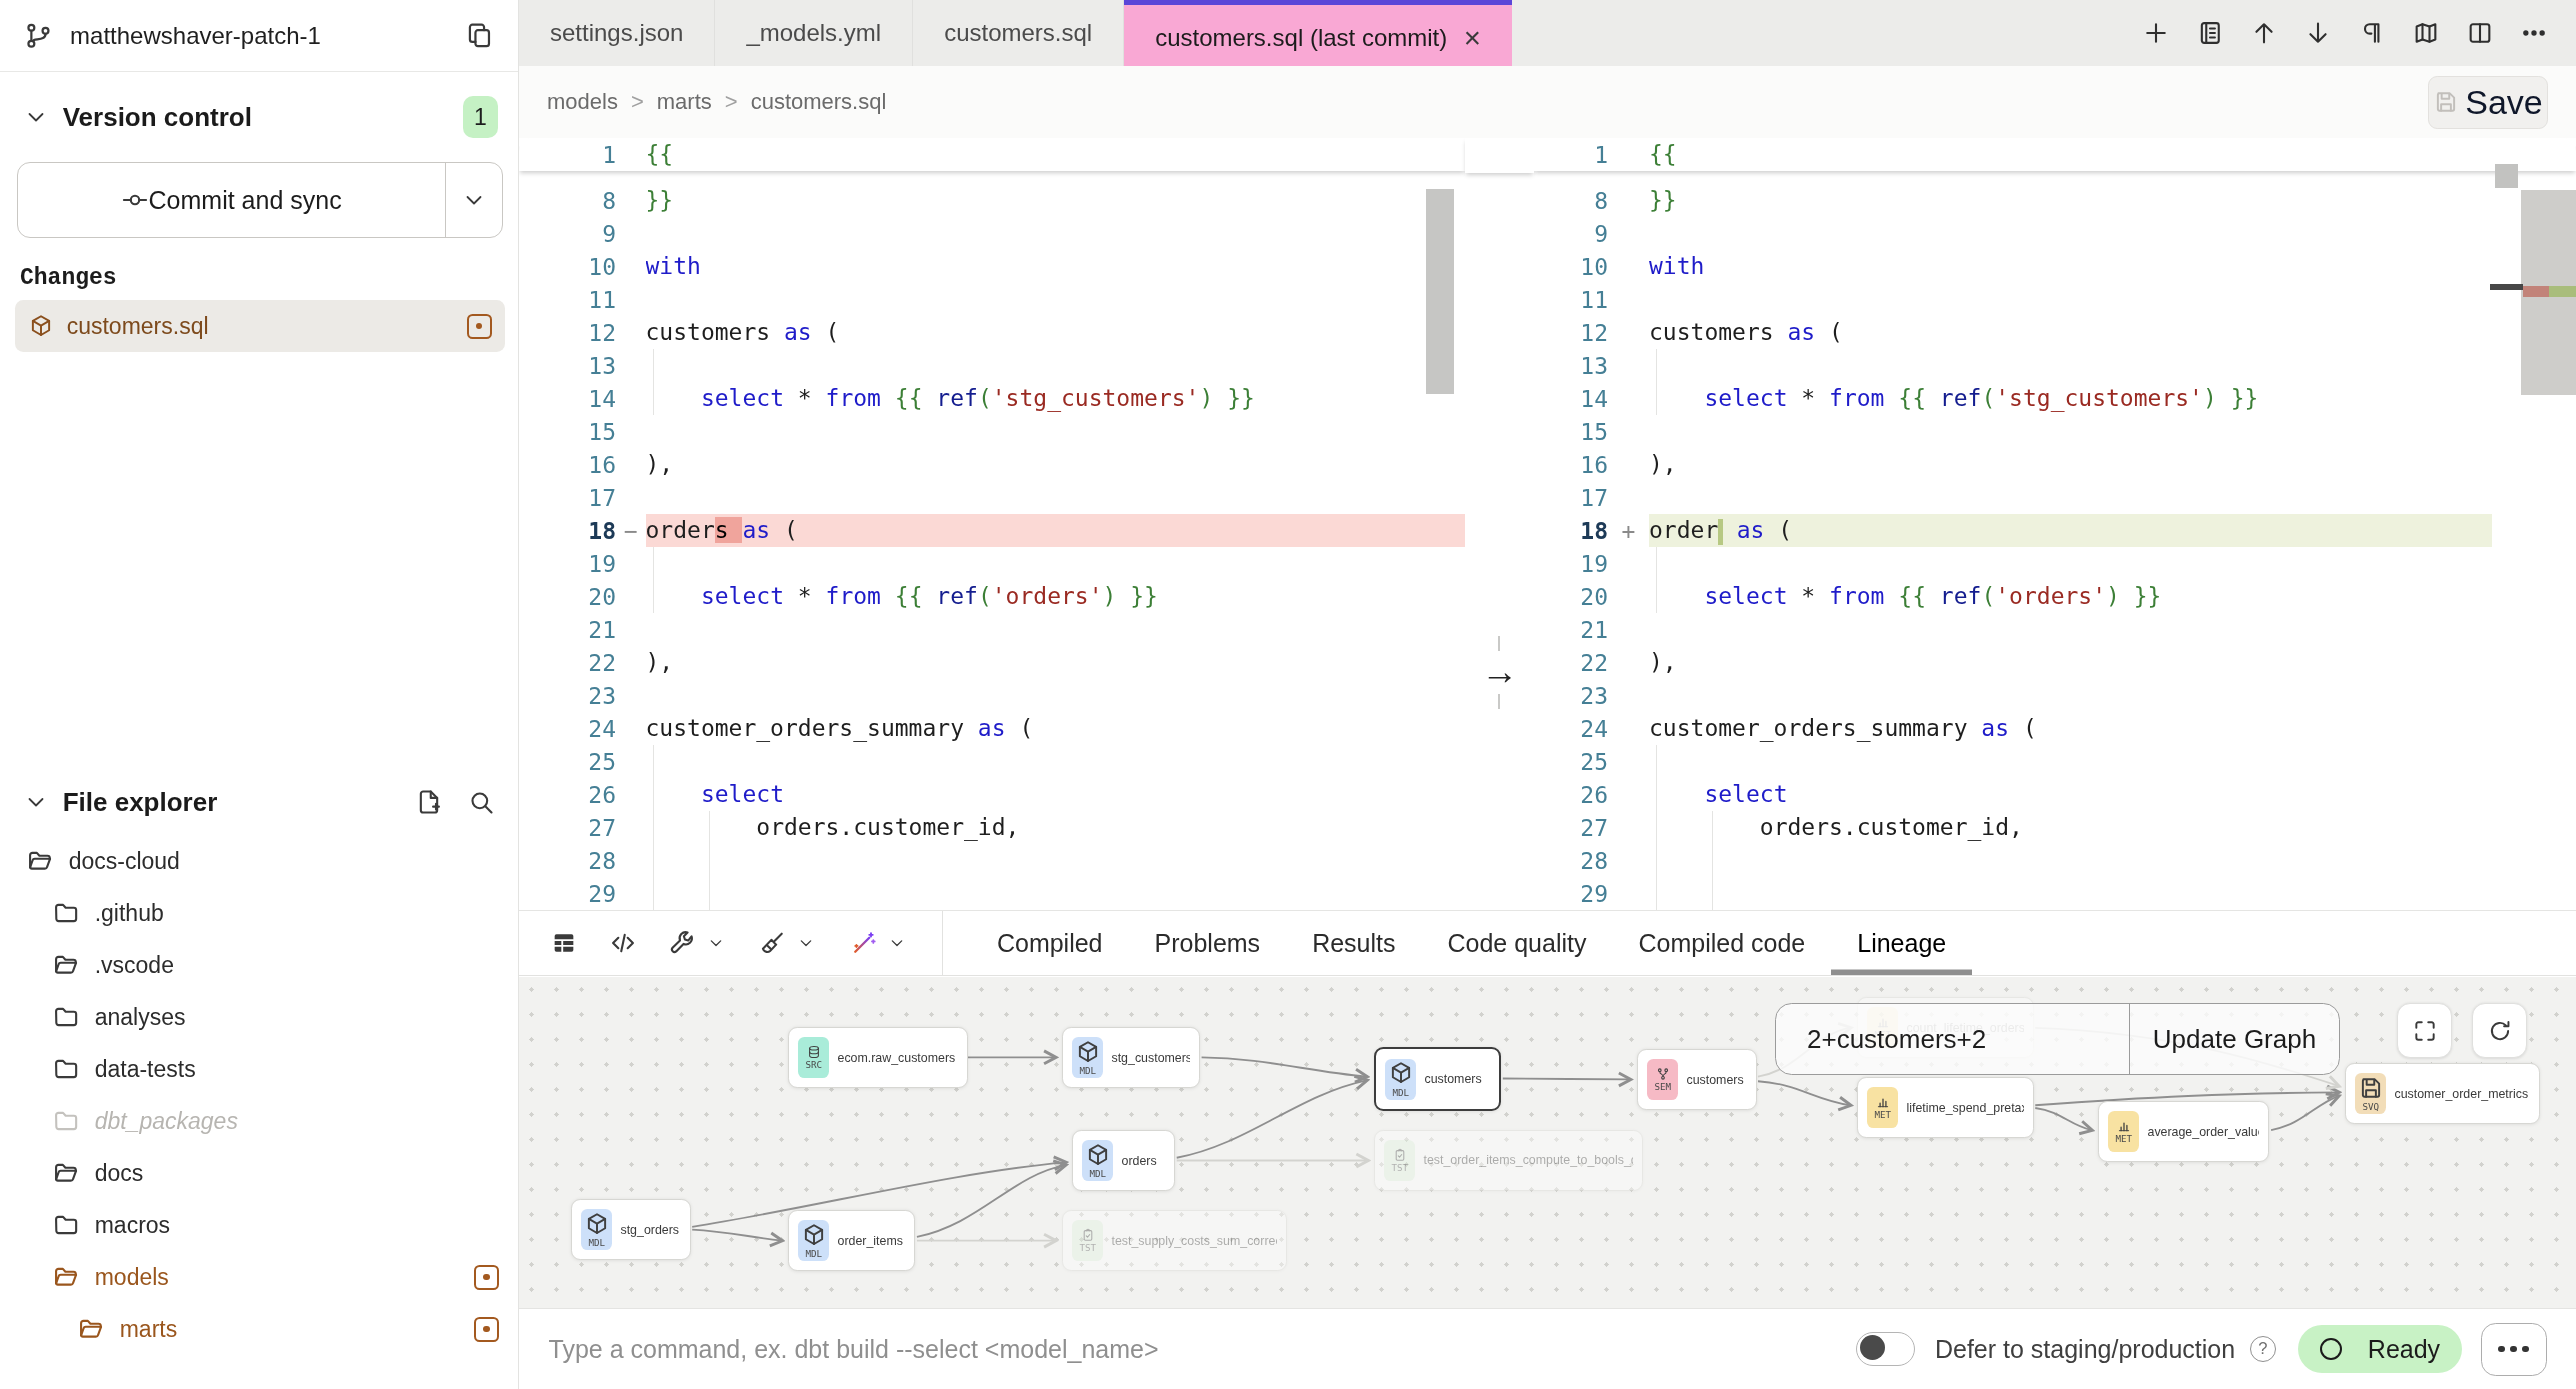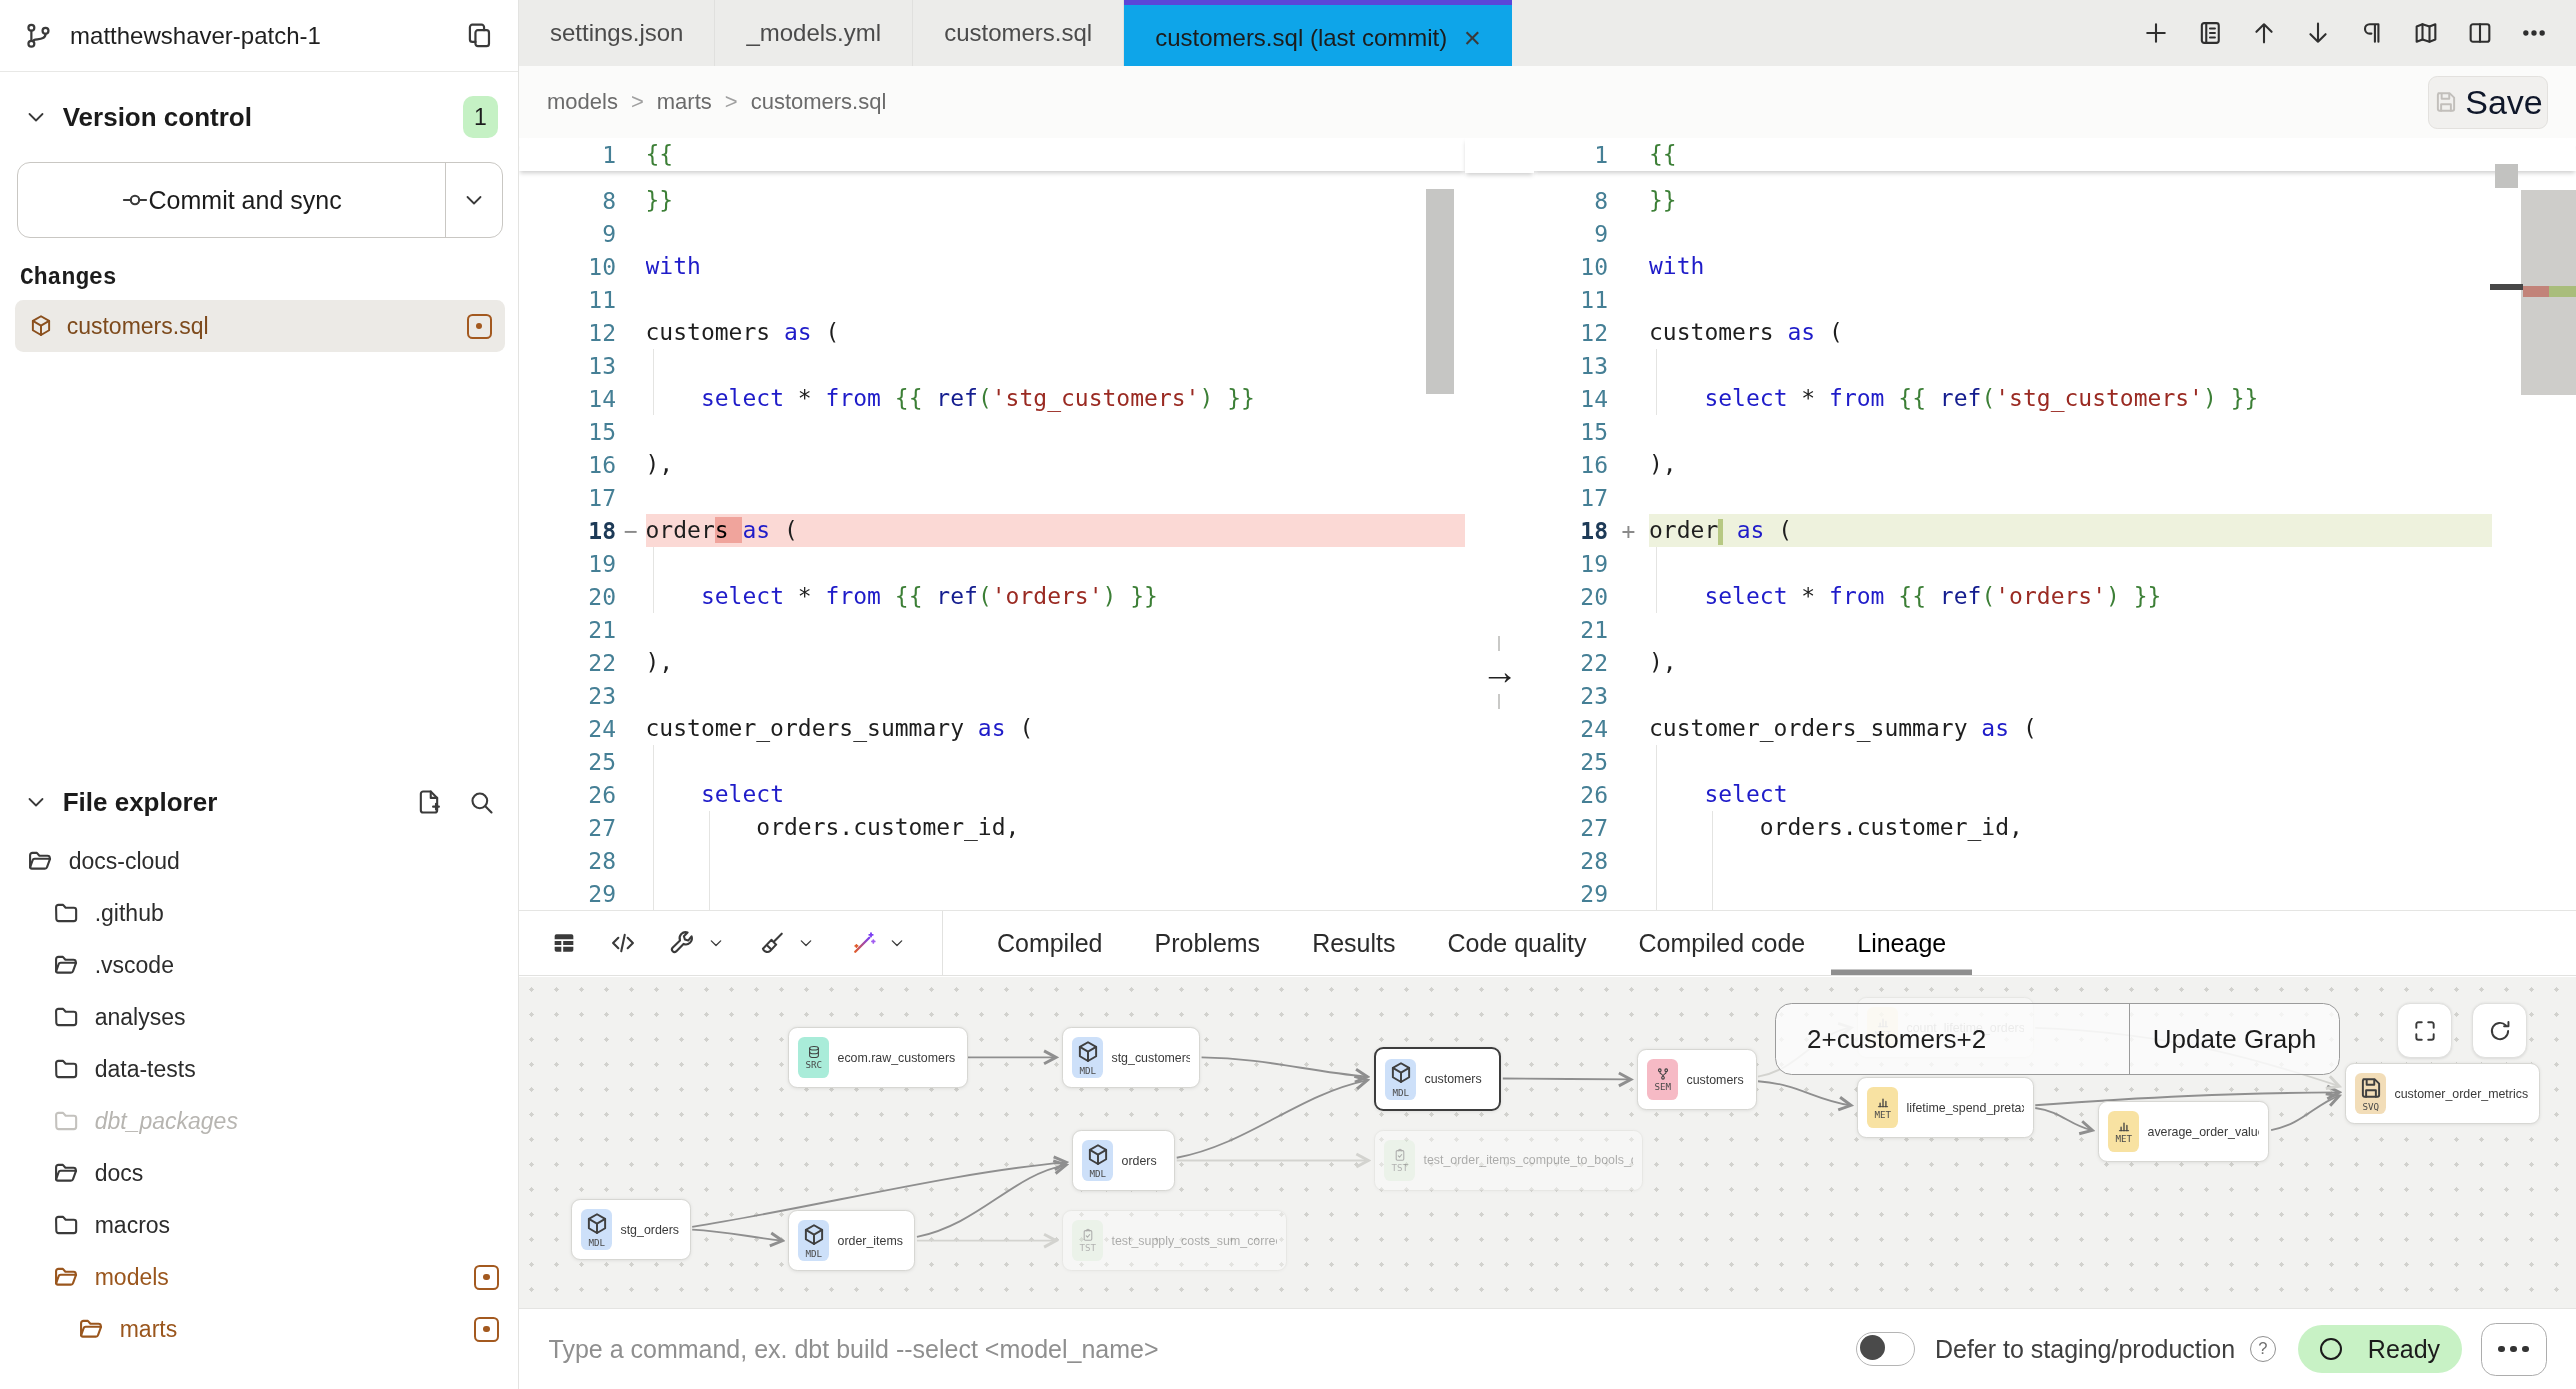--- a/index.html
+++ b/index.html
@@ -31,21 +31,21 @@
   .fe-label { font-size:23px; color:#2c2c2c; flex:1; white-space:nowrap; overflow:hidden; }
   .fe-row.disabled .fe-label { color:#b7b5b1; font-style:italic; }
   .fe-row.disabled .icon { color:#c4c2be; }
   .fe-row.modified .fe-label { color:#9a561d; }
   .fe-row.modified .icon { color:#9a561d; }
 
   
   #main { position:absolute; left:519px; top:0; width:2057px; height:1389px; }
   #tabbar { height:66px; background:#ececea; display:flex; align-items:stretch; }
   .tab { display:flex; align-items:center; gap:16.6px; padding:0 31px; font-size:24px; color:#4b4b4b; border-right:0.9px solid #e0e0de; cursor:pointer; white-space:nowrap; }
-  .tab.active { background:#0ea5e9; color:#1c1c1c; border-top:5.5px solid #5b46d8; border-right:none; padding-top:4px; }
+  .tab.active { background:#f9a8d4; color:#1c1c1c; border-top:5.5px solid #5b46d8; border-right:none; padding-top:4px; }
   .tab .tab-close { font-size:29.5px; color:#3a3a3a; line-height:1; }
   #tab-icons { margin-left:auto; display:flex; align-items:center; gap:26px; padding-right:28px; }
   .tbicon { cursor:pointer; color:#2f2f2f; }
 
   #crumb-row { height:72px; background:#fbfbfa; display:flex; align-items:center; padding:0 28px; }
   #breadcrumb { font-size:22px; color:#6b6b6b; display:flex; gap:13px; align-items:center; }
   #breadcrumb .sep { color:#a0a0a0; }
   #save-btn { margin-left:auto; width:120px; height:53px; background:#f1f0ee; border:0.9px solid #e3e1de; border-radius:9.2px; display:flex; align-items:center; justify-content:center; gap:6px; font-size:34px; color:#0f172a; cursor:default; }
   #save-btn .icon { color:#c2bfbb; }
 

